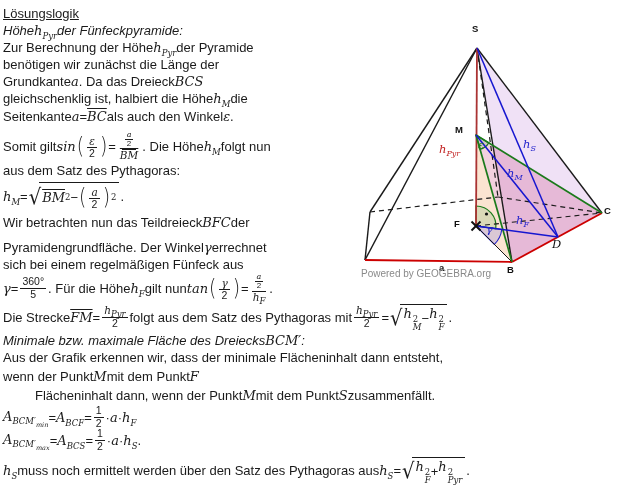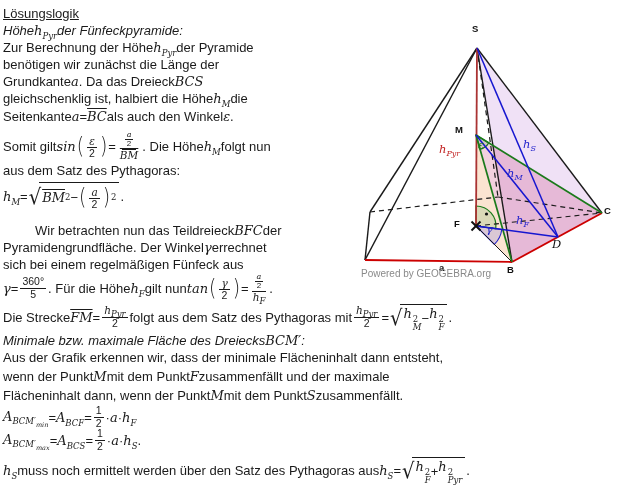--- a/index.html
+++ b/index.html
@@ -146,21 +146,21 @@
                   <span class="pt">2</span>
                 </span>
               </span></span>
             <span class="bigp">)</span>
           </span>
           <sup class="msup">2</sup>
         </span>
       </span>
       <span class="pt">.</span>
     </div>
-    <div class="line" style="top: 217px; margin-left: 32px;">
+    <div class="line" style="top: 209px;">
       <span class="pt">Wir betrachten nun das Teildreieck </span>
       <span class="mi">BFC</span>
       <span class="pt"> der</span>
     </div>
     <div class="line" style="top: 234px;">
       <span class="pt">Pyramidengrundfläche. Der Winkel </span>
       <span class="mi">γ</span>
       <span class="pt"> errechnet</span>
     </div>
     <div class="line" style="top: 251px;">
@@ -255,23 +255,22 @@
       <span class="pt it">:</span>
     </div>
     <div class="line" style="top: 344px;">
       <span class="pt">Aus der Grafik erkennen wir, dass der minimale Flächeninhalt dann entsteht,</span>
     </div>
     <div class="line" style="top: 363px;">
       <span class="pt">wenn der Punkt </span>
       <span class="mi">M</span>
       <span class="pt"> mit dem Punkt </span>
       <span class="mi">F</span>
-      <span class="pt"> zusammenfällt und der maximale</span>
-    </div>
-    <div class="line" style="top: 382px;">
+    </div>
+    <div class="line" style="top: 382px; margin-left: 32px;">
       <span class="pt">Flächeninhalt dann, wenn der Punkt </span>
       <span class="mi">M</span>
       <span class="pt"> mit dem Punkt </span>
       <span class="mi">S</span>
       <span class="pt"> zusammenfällt.</span>
     </div>
     <div class="line" style="top: 404px;">
       <span class="mi">A<sub class="msub">BCM′<sub class="mssub">min</sub></sub></span>
       <span class="pt"> = </span>
       <span class="mi">A<sub class="msub">BCF</sub></span>

